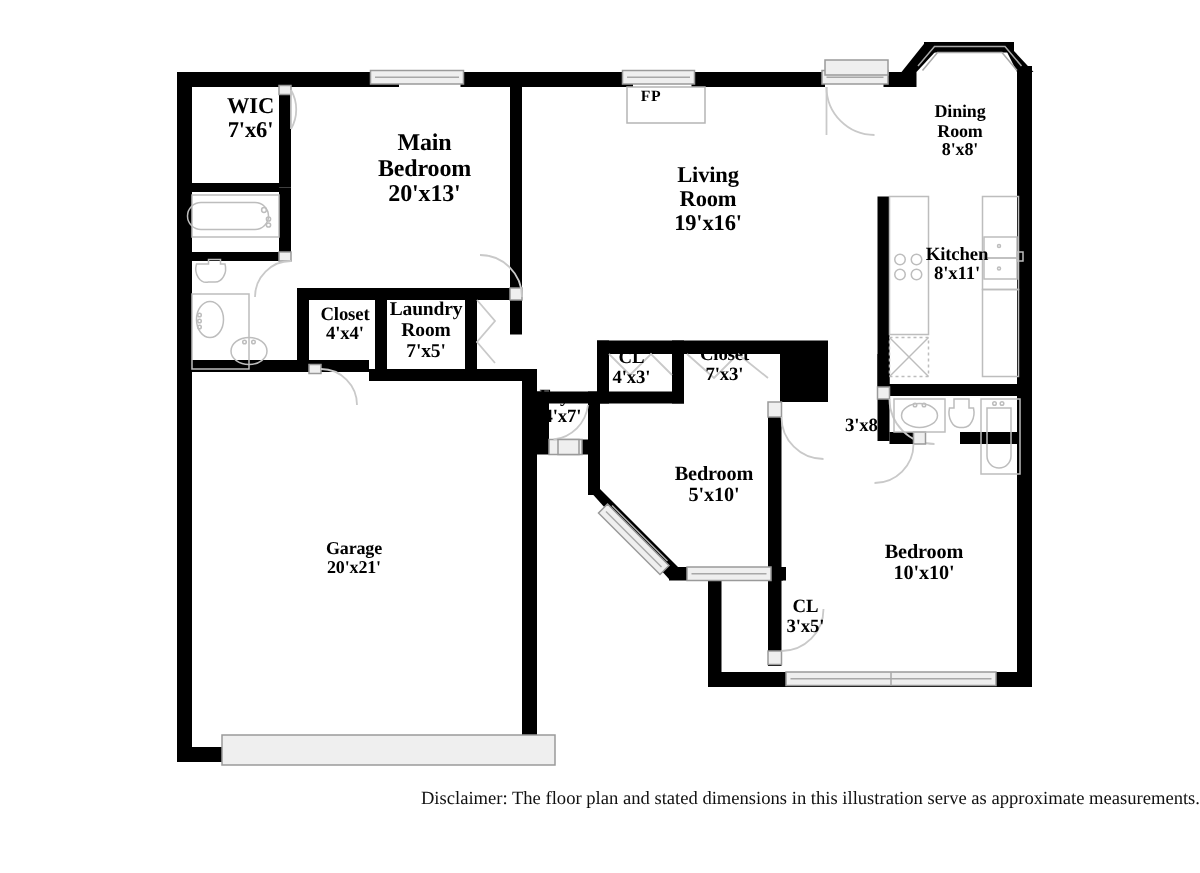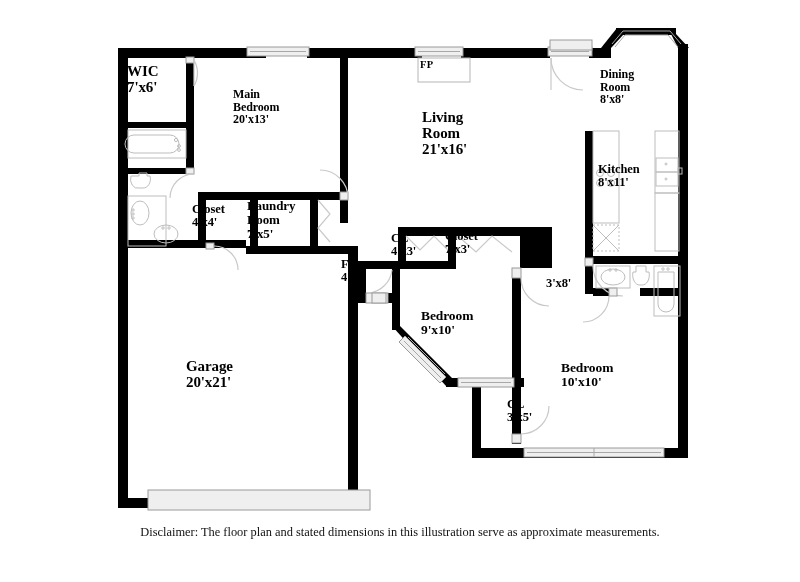--- a/index.html
+++ b/index.html
@@ -22,35 +22,35 @@
   svg#plan {
     position: absolute;
     left: 0;
     top: 0;
     width: 800px;
     height: 582px;
     display: block;
   }
   .room-label {
     position: absolute;
-    text-align: left;
+    text-align: center;
     font-weight: bold;
     color: #000000;
     line-height: 1.06;
     letter-spacing: -0.1px;
     white-space: nowrap;
     pointer-events: none;
   }
   .room-label .nm { display: block; }
   .room-label .dm { display: block; }
   .disclaimer {
     position: absolute;
     left: 0;
     width: 800px;
-    text-align: center;
+    text-align: right;
     color: #111111;
     font-size: 12.4px;
     line-height: 1.33;
     font-family: "Liberation Serif", "DejaVu Serif", serif;
   }
   .disclaimer .ln { display: block; }
 </style>
 </head>
 <body>
 
@@ -272,30 +272,30 @@
       <circle class="fx" cx="663" cy="269" r="1.2"></circle>
       <circle class="fx" cx="668" cy="269" r="1.2"></circle>
     </g>
   </svg>
 
   <div class="room-label" style="left:127px; top:64px; width:80px; font-size:15px;">
     <span class="nm">WIC</span>
     <span class="dm">7'x6'</span>
   </div>
 
-  <div class="room-label" style="left:233px; top:88px; width:100px; font-size:12px;">
+  <div class="room-label" style="left:233px; top:88px; width:100px; font-size:16px;">
     <span class="nm">Main</span>
     <span class="nm">Bedroom</span>
     <span class="dm">20'x13'</span>
   </div>
 
   <div class="room-label" style="left:422px; top:110px; width:100px; font-size:15px;">
     <span class="nm">Living</span>
     <span class="nm">Room</span>
-    <span class="dm">21'x16'</span>
+    <span class="dm">19'x16'</span>
   </div>
 
   <div class="room-label" style="left:600px; top:68px; width:80px; font-size:12px;">
     <span class="nm">Dining</span>
     <span class="nm">Room</span>
     <span class="dm">8'x8'</span>
   </div>
 
   <div class="room-label" style="left:598px; top:163px; width:80px; font-size:12.5px;">
     <span class="nm">Kitchen</span>
@@ -327,34 +327,34 @@
     <span class="nm">Closet</span>
     <span class="dm">7'x3'</span>
   </div>
 
   <div class="room-label" style="left:546px; top:277px; width:60px; font-size:12.5px;">
     <span class="dm">3'x8'</span>
   </div>
 
   <div class="room-label" style="left:421px; top:309px; width:110px; font-size:13.5px;">
     <span class="nm">Bedroom</span>
-    <span class="dm">9'x10'</span>
+    <span class="dm">5'x10'</span>
   </div>
 
   <div class="room-label" style="left:561px; top:361px; width:110px; font-size:13.5px;">
     <span class="nm">Bedroom</span>
     <span class="dm">10'x10'</span>
   </div>
 
   <div class="room-label" style="left:507px; top:398px; width:60px; font-size:12.5px;">
     <span class="nm">CL</span>
     <span class="dm">3'x5'</span>
   </div>
 
-  <div class="room-label" style="left:186px; top:359px; width:100px; font-size:15px;">
+  <div class="room-label" style="left:186px; top:359px; width:100px; font-size:12px;">
     <span class="nm">Garage</span>
     <span class="dm">20'x21'</span>
   </div>
 
   <div class="room-label" style="left:420px; top:59px; width:28px; font-size:10.5px; letter-spacing:0.4px;">
     <span class="nm">FP</span>
   </div>
 
   <div class="disclaimer" style="top:524px;">
     <span class="ln">Disclaimer: The floor plan and stated dimensions in this illustration serve as approximate measurements.</span>

